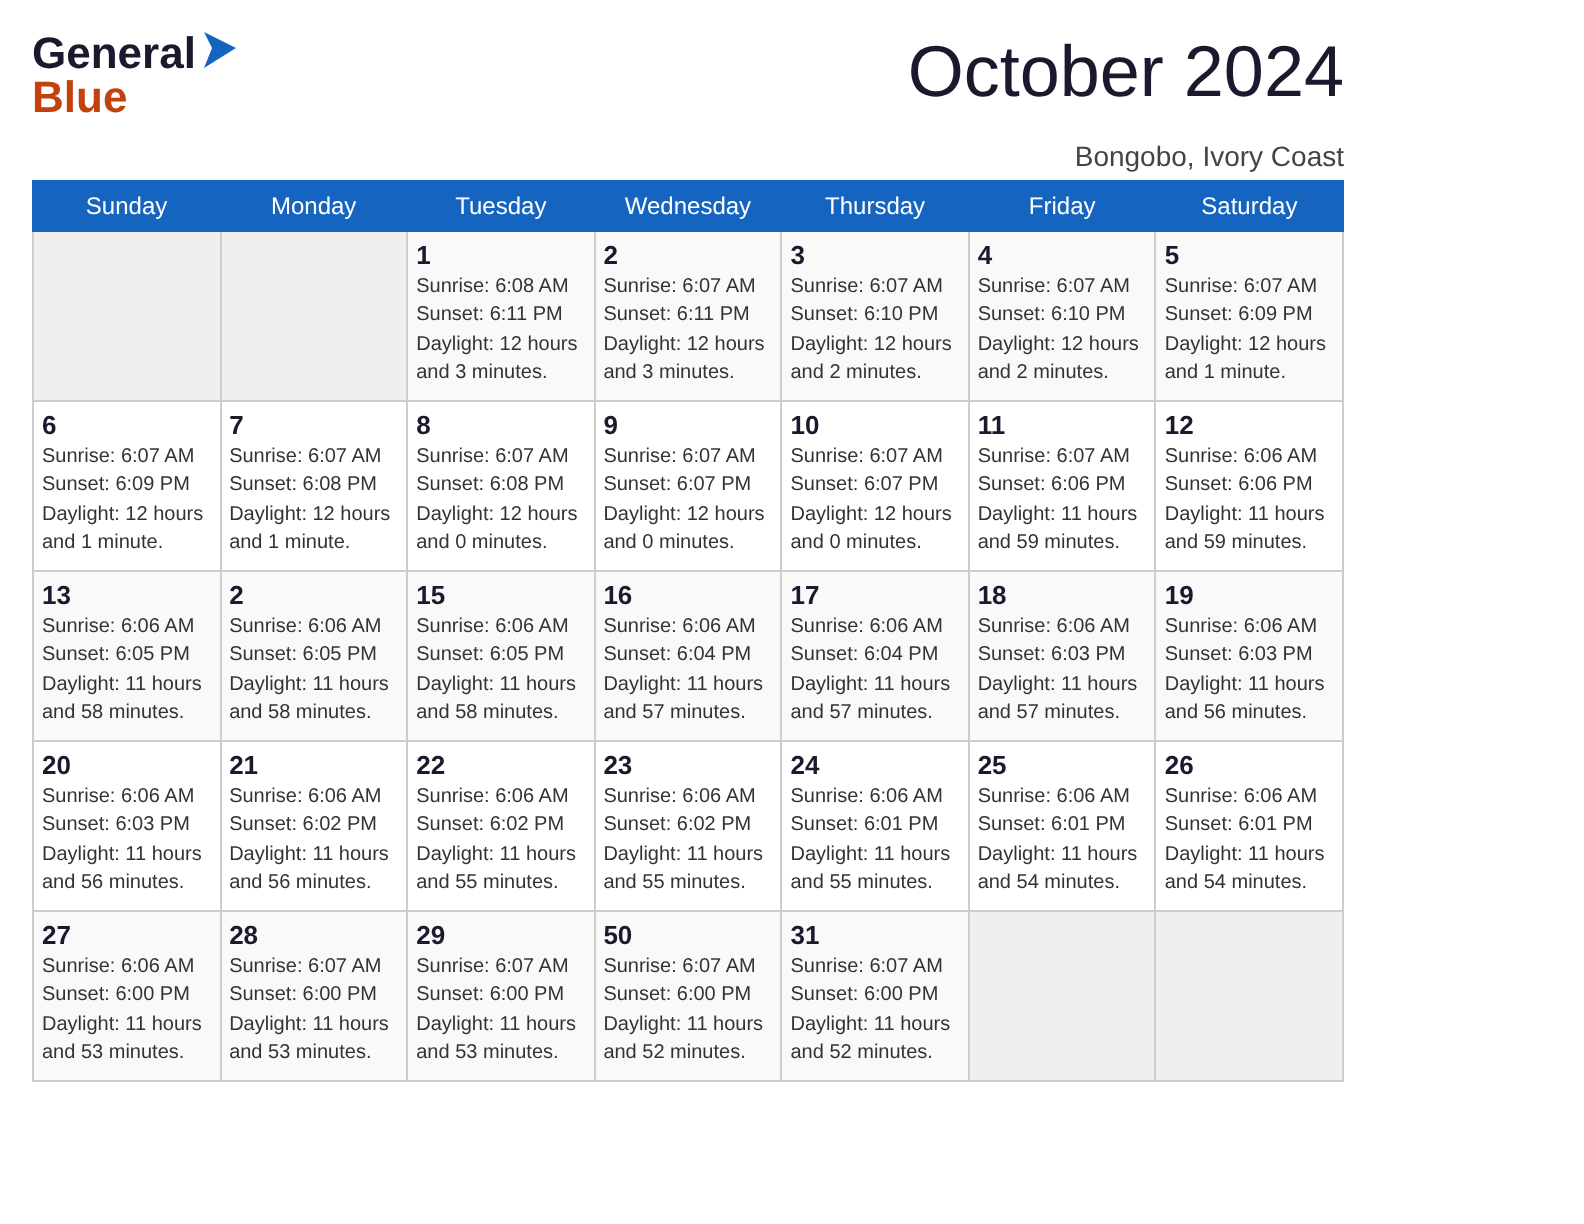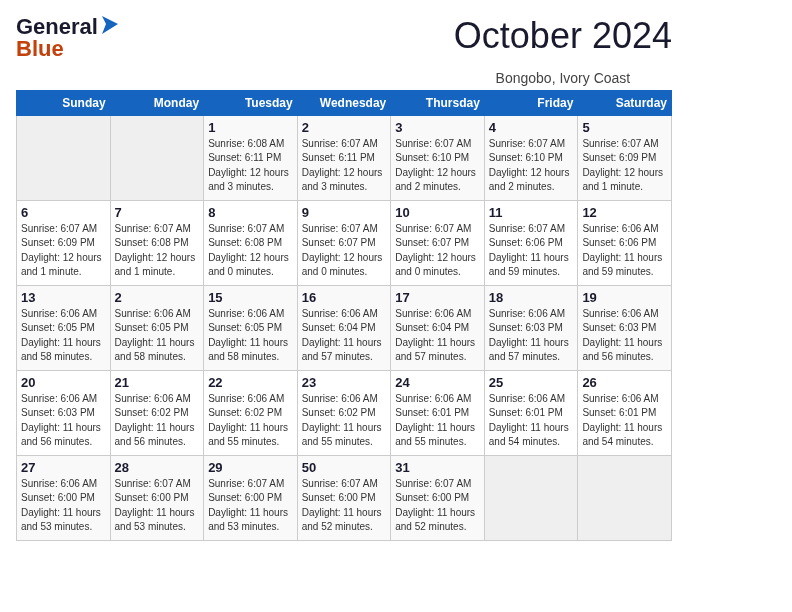--- a/index.html
+++ b/index.html
@@ -24,21 +24,21 @@
       display: flex;
       align-items: center;
     }
     .logo-text {
       font-size: 22px;
       font-weight: bold;
       color: #1a1a2e;
       line-height: 1;
     }
     .title-block {
-      text-align: center;
+      text-align: right;
     }
     .month-title {
       font-size: 36px;
       font-weight: normal;
       color: #1a1a2e;
       line-height: 1.1;
     }
     .location {
       font-size: 14px;
       color: #444;
@@ -46,23 +46,23 @@
     }
     table {
       width: 100%;
       border-collapse: collapse;
       table-layout: fixed;
     }
     th {
       background: #1565c0;
       color: #fff;
       font-size: 12px;
-      font-weight: bold;
+      font-weight: normal;
       padding: 5px 4px;
-      text-align: right;
+      text-align: center;
       border: 1px solid #1565c0;
     }
     td {
       border: 1px solid #ccc;
       vertical-align: top;
       padding: 4px 4px;
       height: 85px;
       background: #fff;
     }
     td.empty {

